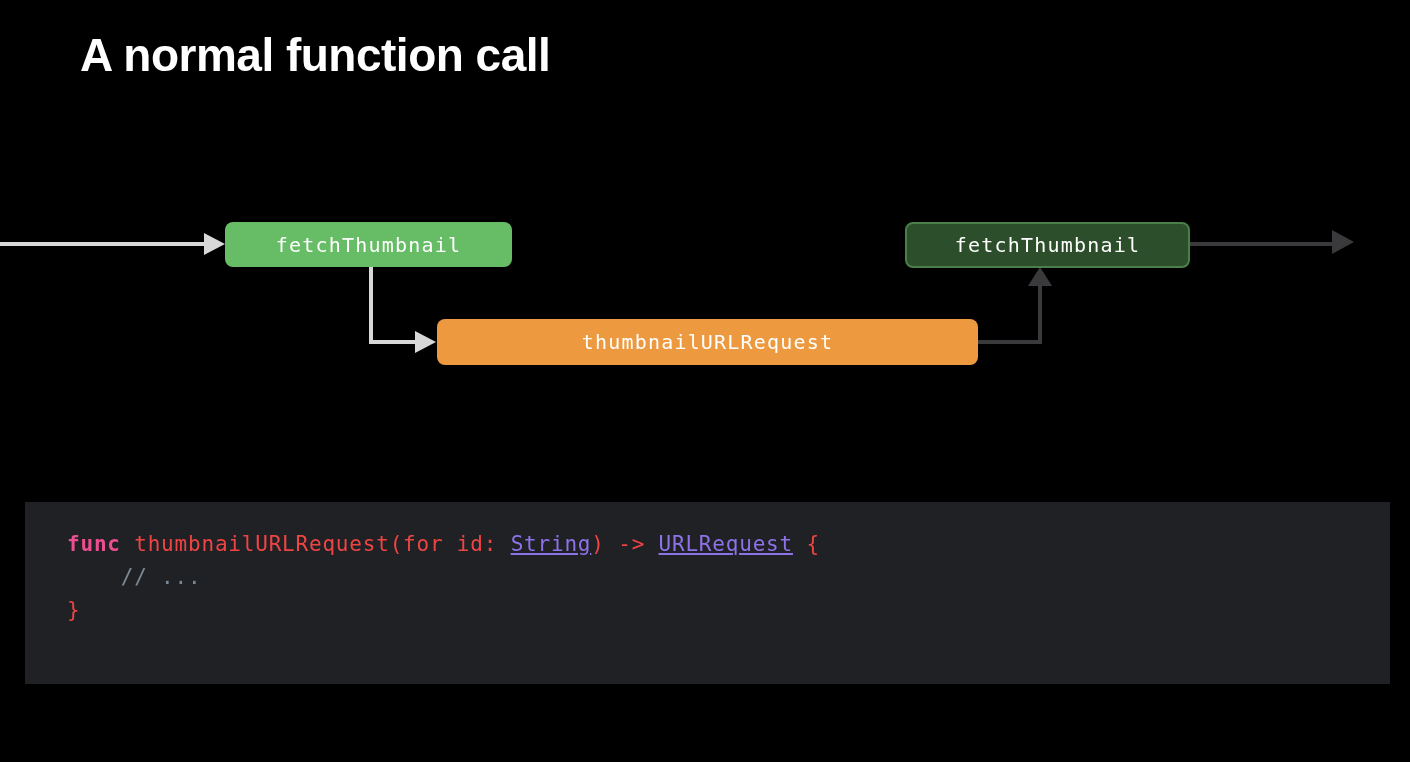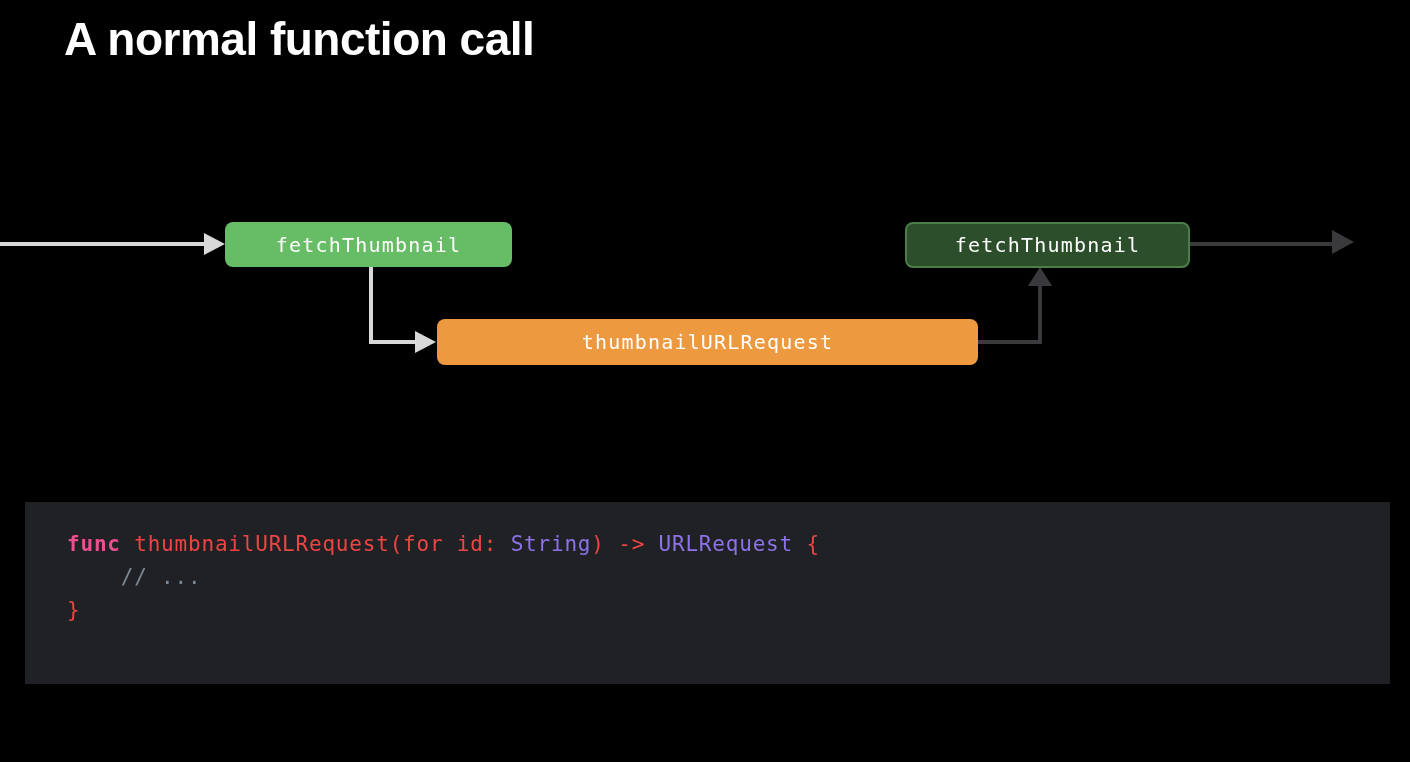--- a/index.html
+++ b/index.html
@@ -13,21 +13,21 @@
     height: 762px;
     overflow: hidden;
     font-family: "Liberation Sans", sans-serif;
   }
 
   
   .slide-title {
     position: absolute;
     left: 64px;
     top: 12px;
-    margin: 0;
+    margin: 16px;
     font-size: 46px;
     font-weight: 800;
     letter-spacing: -0.5px;
     color: #ffffff;
   }
 
   
   .diagram { position: absolute; left: 0; top: 0; width: 1134px; height: 470px; }
 
   .dbox {
@@ -110,21 +110,21 @@
   .code-line {
     font-family: "DejaVu Sans Mono", monospace;
     font-size: 21px;
     line-height: 33px;
     letter-spacing: 0.8px;
     white-space: pre;
     color: #ffffff;
   }
   .tok-plain   { color: #ef4444; }
   .tok-keyword { color: #ED4E8F; font-weight: bold; }
-  .tok-type    { color: #8E72E8; }
+  .tok-type    { color: #8E72E8; text-decoration: underline; }
   .tok-comment { color: #7B8894; }
 </style>
 </head>
 <body>
 
 <h1 class="slide-title">A normal function call</h1>
 
 <div class="diagram">
 
   <div class="seg light in-line"></div>

